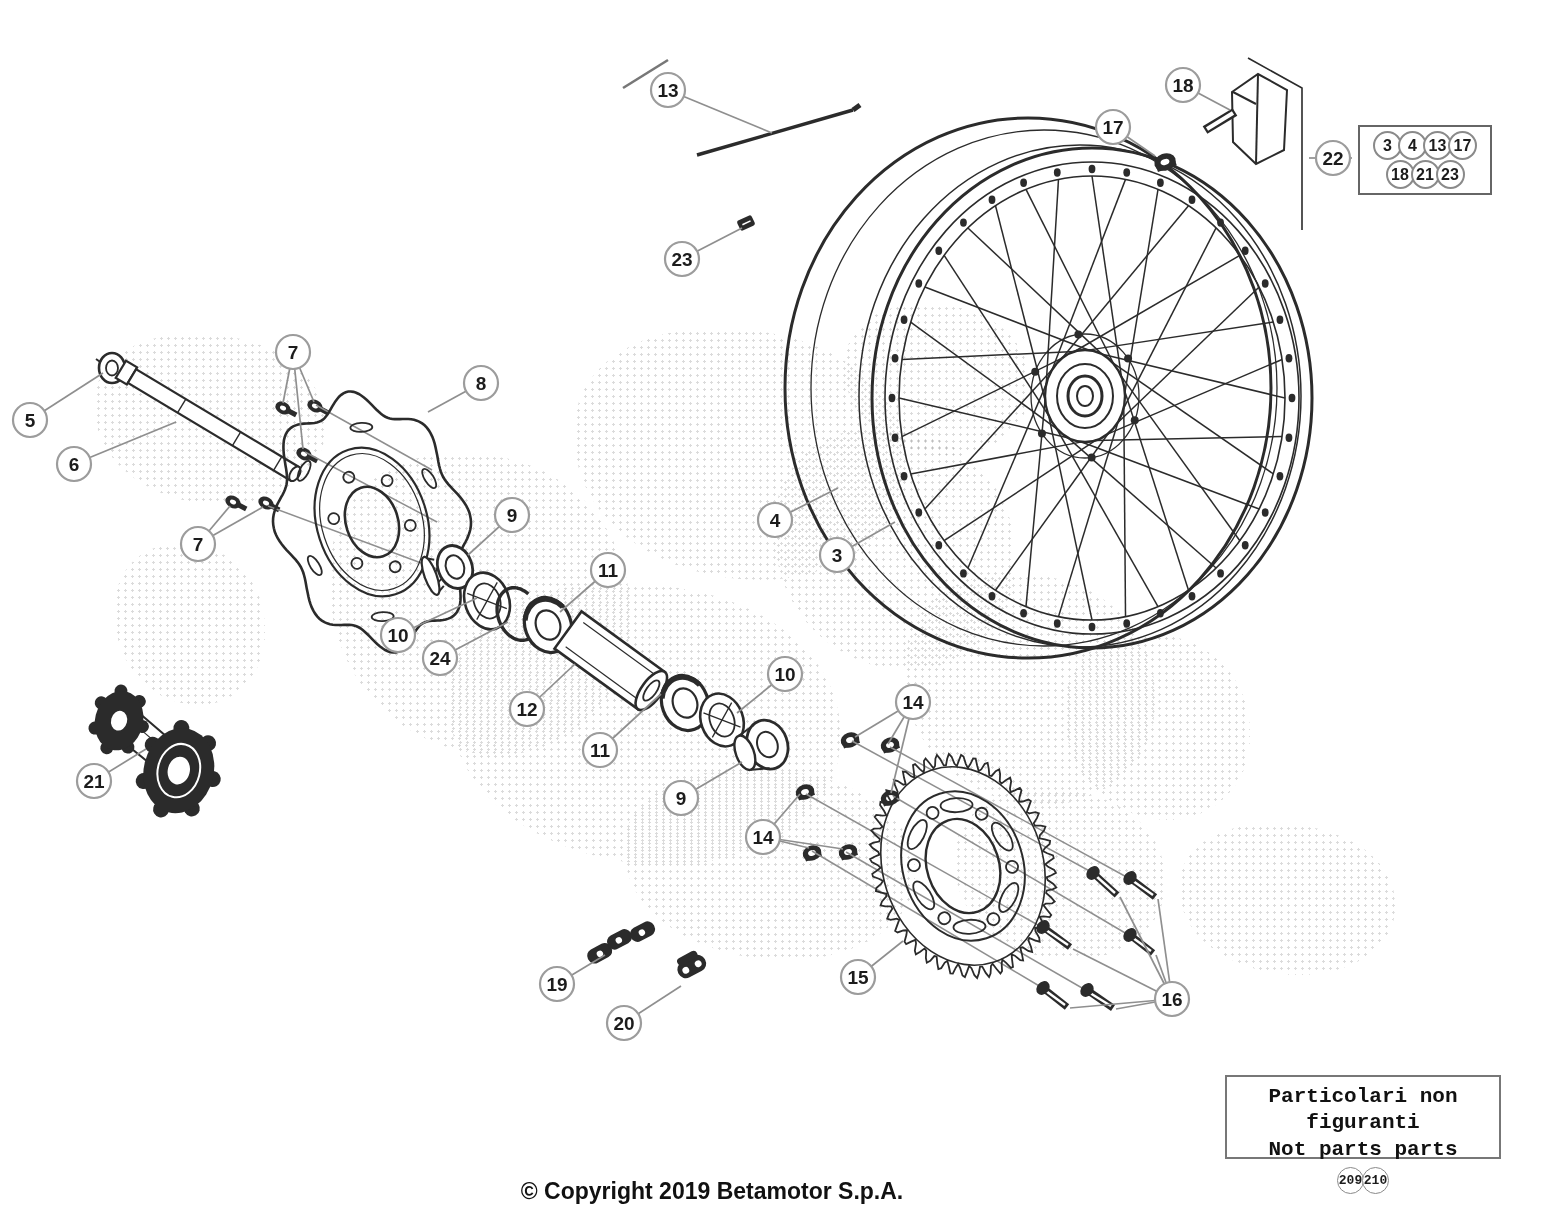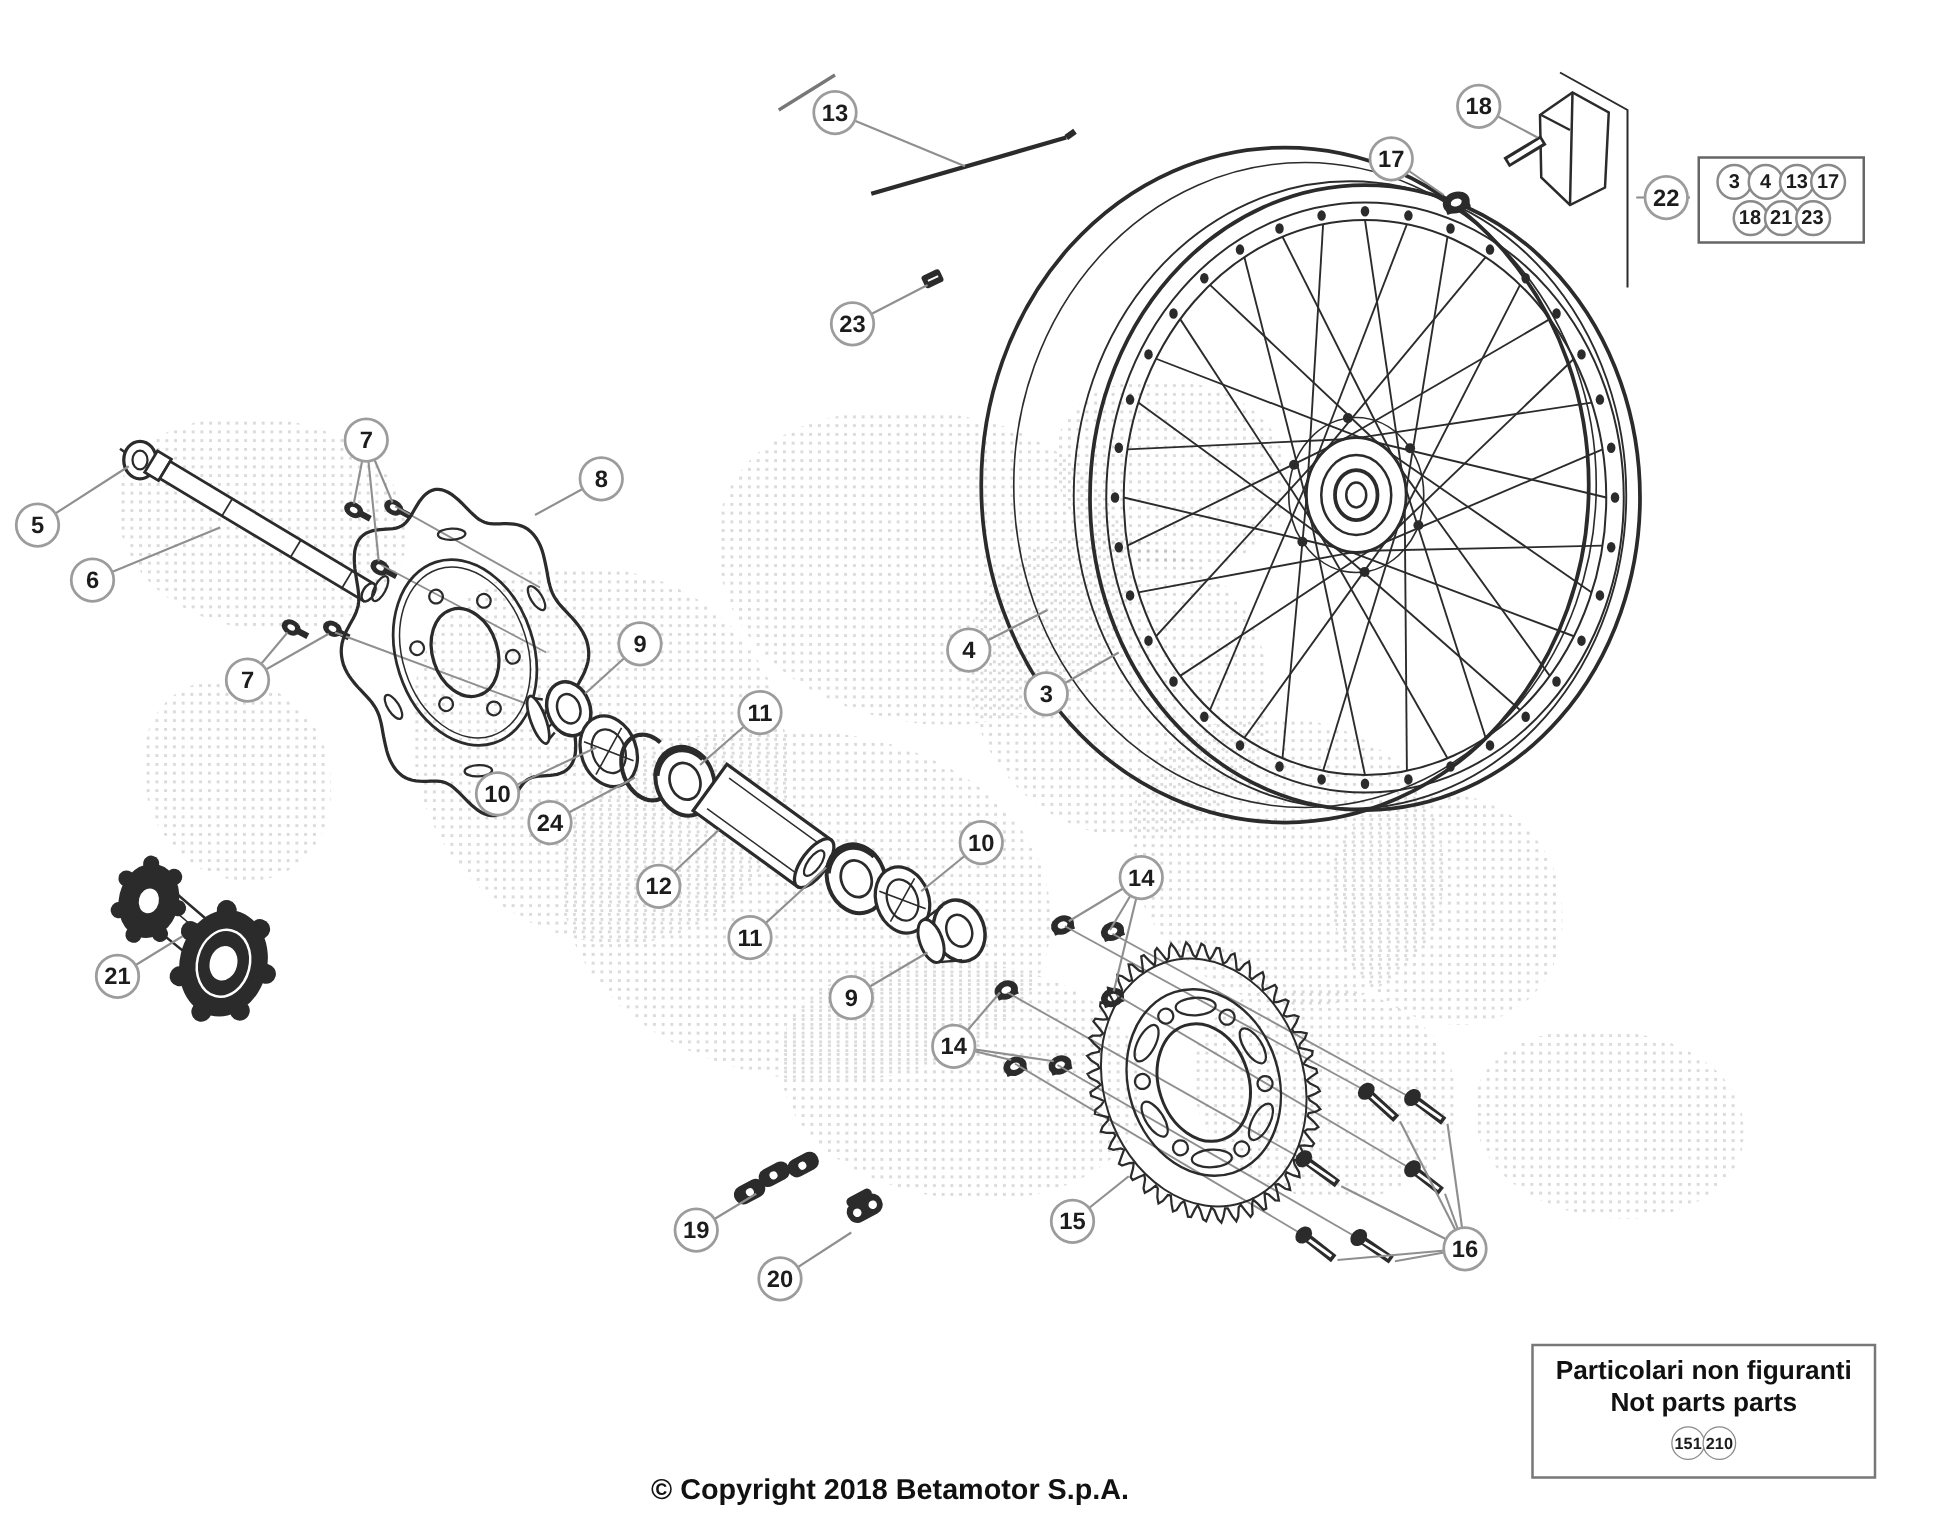--- a/index.html
+++ b/index.html
@@ -20,22 +20,22 @@
     background:rgba(255,255,255,.85);box-sizing:border-box;
   }
   .legend-row{display:flex;justify-content:center;}
   .ref-circle{
     width:29px;height:29px;border:2px solid #8a8a8a;border-radius:50%;
     display:flex;align-items:center;justify-content:center;
     font-weight:bold;font-size:16px;color:#1c1c1c;background:#fff;
     margin:0 -2px;box-sizing:border-box;
   }
   #not-shown-box{
-    left:1225px;top:1075px;width:276px;height:108px;border:2px solid #777;
-    text-align:center;background:#fff;box-sizing:border-box;padding-top:7px;
+    left:1225px;top:1075px;width:276px;height:84px;border:2px solid #777;
+    text-align:center;background:#fff;box-sizing:border-box;padding-top:7px;font-family:Liberation Mono, monospace;
   }
   .ns-title{font-weight:bold;font-size:21px;color:#111;line-height:1.25;}
   .ns-refs{display:flex;justify-content:center;margin-top:4px;}
   .ns-refs .ref-circle{width:27px;height:27px;font-size:13px;border-width:1.5px;margin:0 -1px;}
   #copyright{
     left:462px;top:1178px;width:500px;text-align:center;
     font-weight:bold;font-size:23px;color:#111;
   }
 </style>
 </head>
@@ -592,18 +592,18 @@
       <span class="ref-circle">18</span>
       <span class="ref-circle">21</span>
       <span class="ref-circle">23</span>
     </div>
   </div>
 
 <div id="not-shown-box" class="overlay">
   <div class="ns-title">Particolari non figuranti</div>
   <div class="ns-title">Not parts parts</div>
   <div class="ns-refs" id="ns-refs">
-      <span class="ref-circle">151</span>
+      <span class="ref-circle">209</span>
       <span class="ref-circle">210</span>
     </div>
 </div>
 
-<div id="copyright" class="overlay">© Copyright 2018 Betamotor S.p.A.</div>
+<div id="copyright" class="overlay">© Copyright 2019 Betamotor S.p.A.</div>
 
 </body></html>

